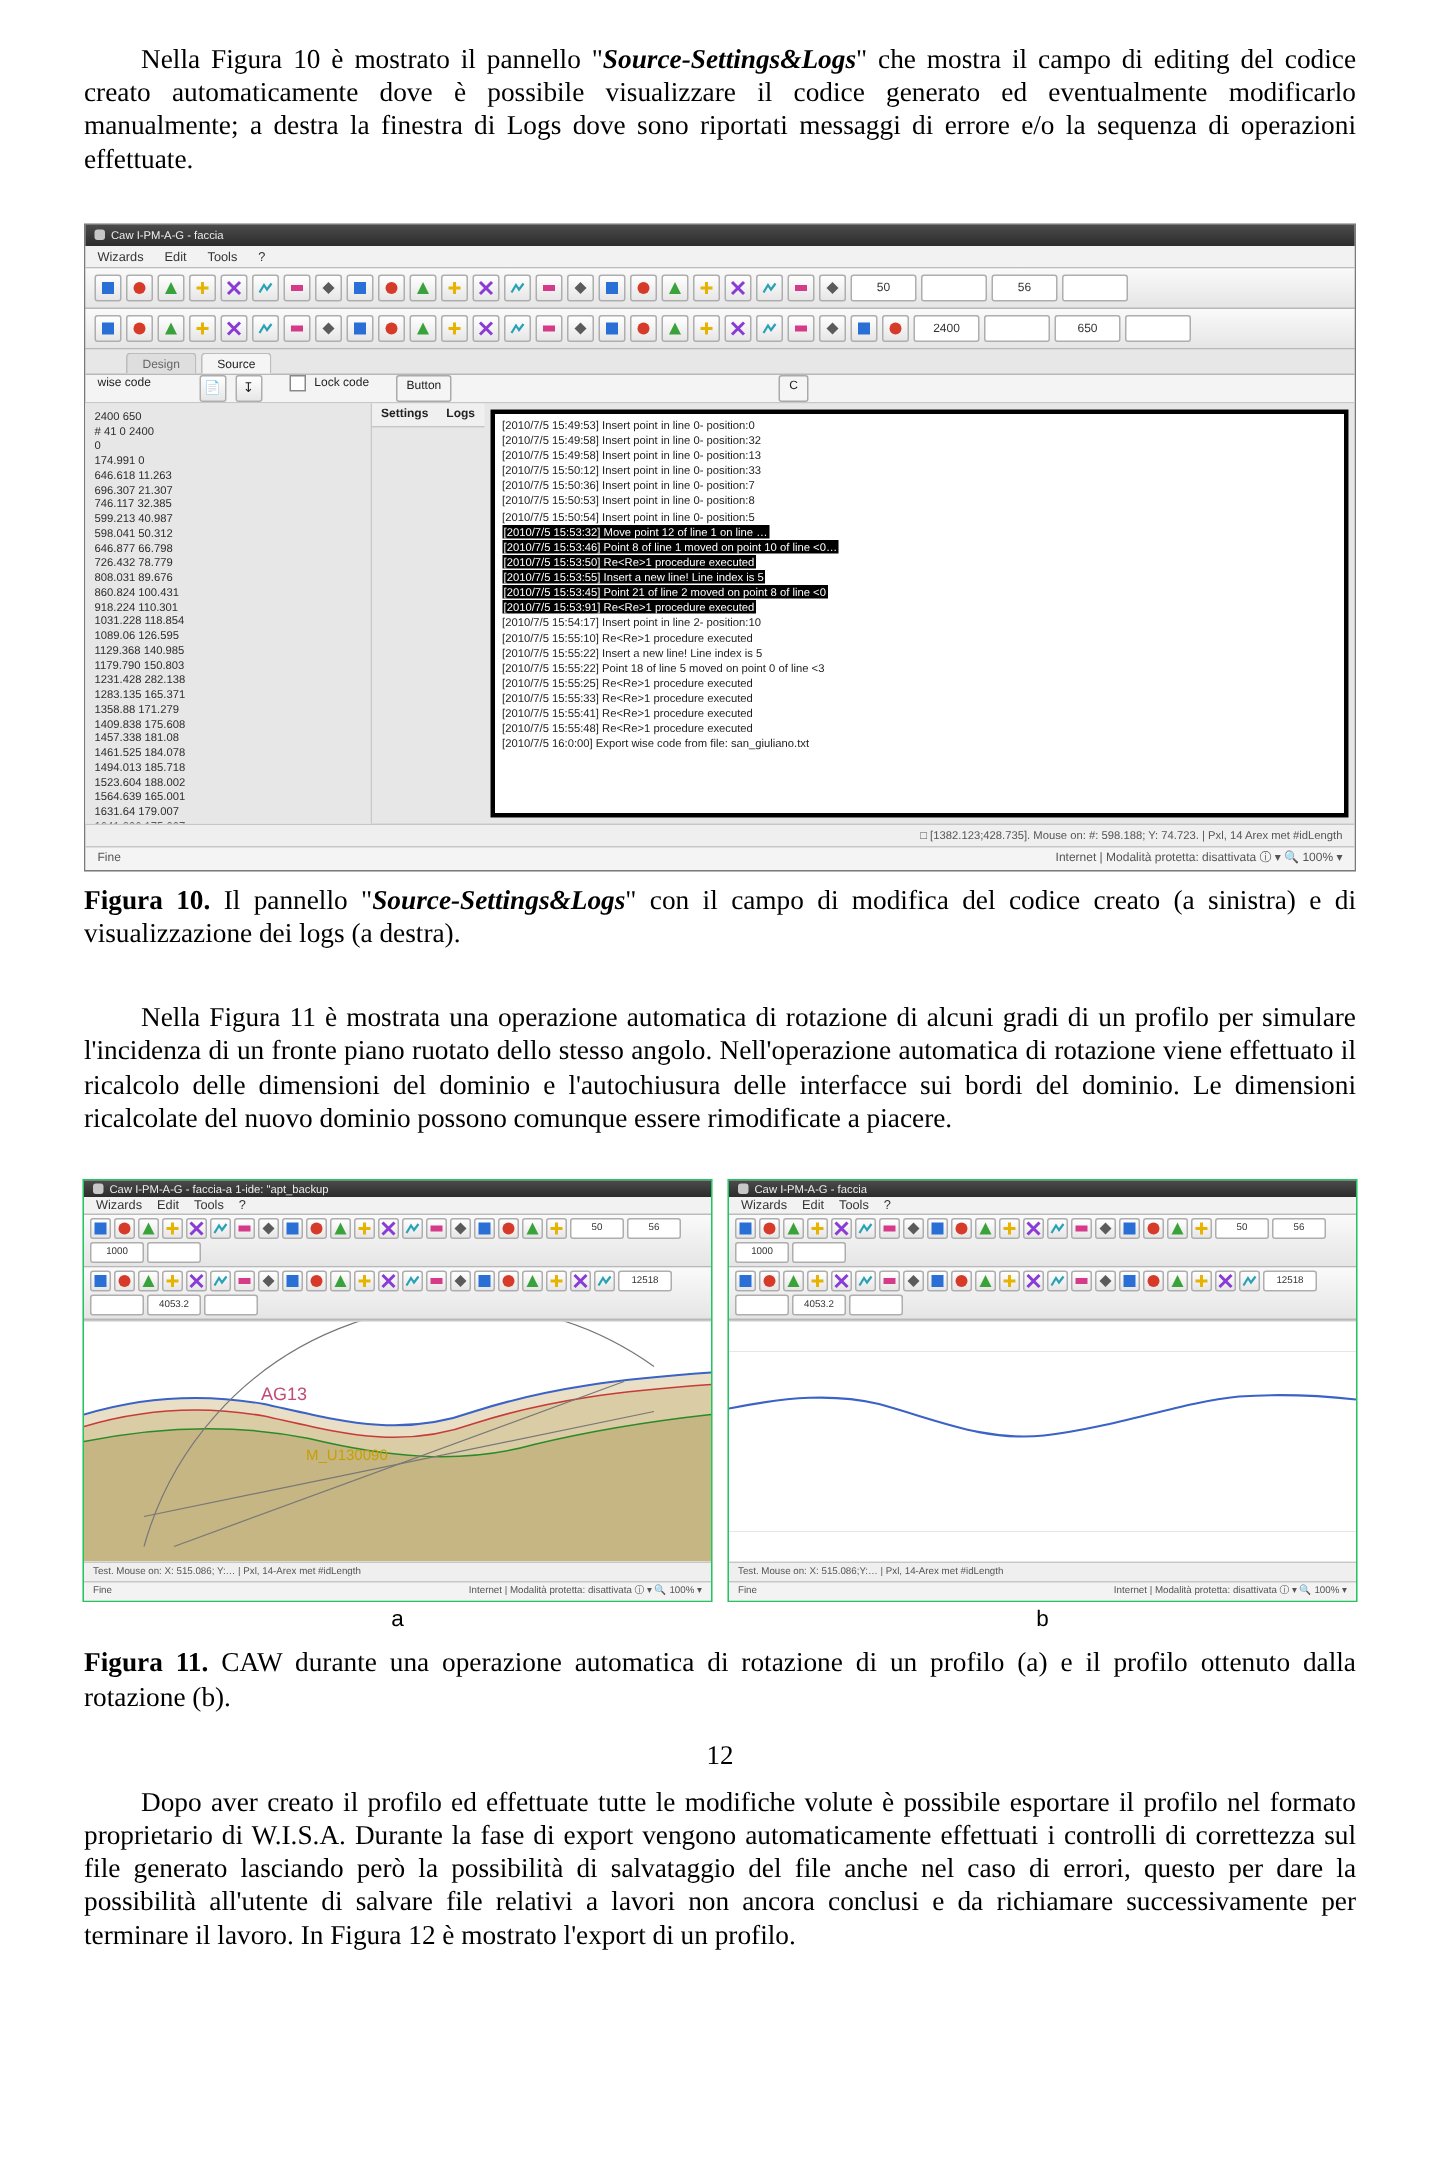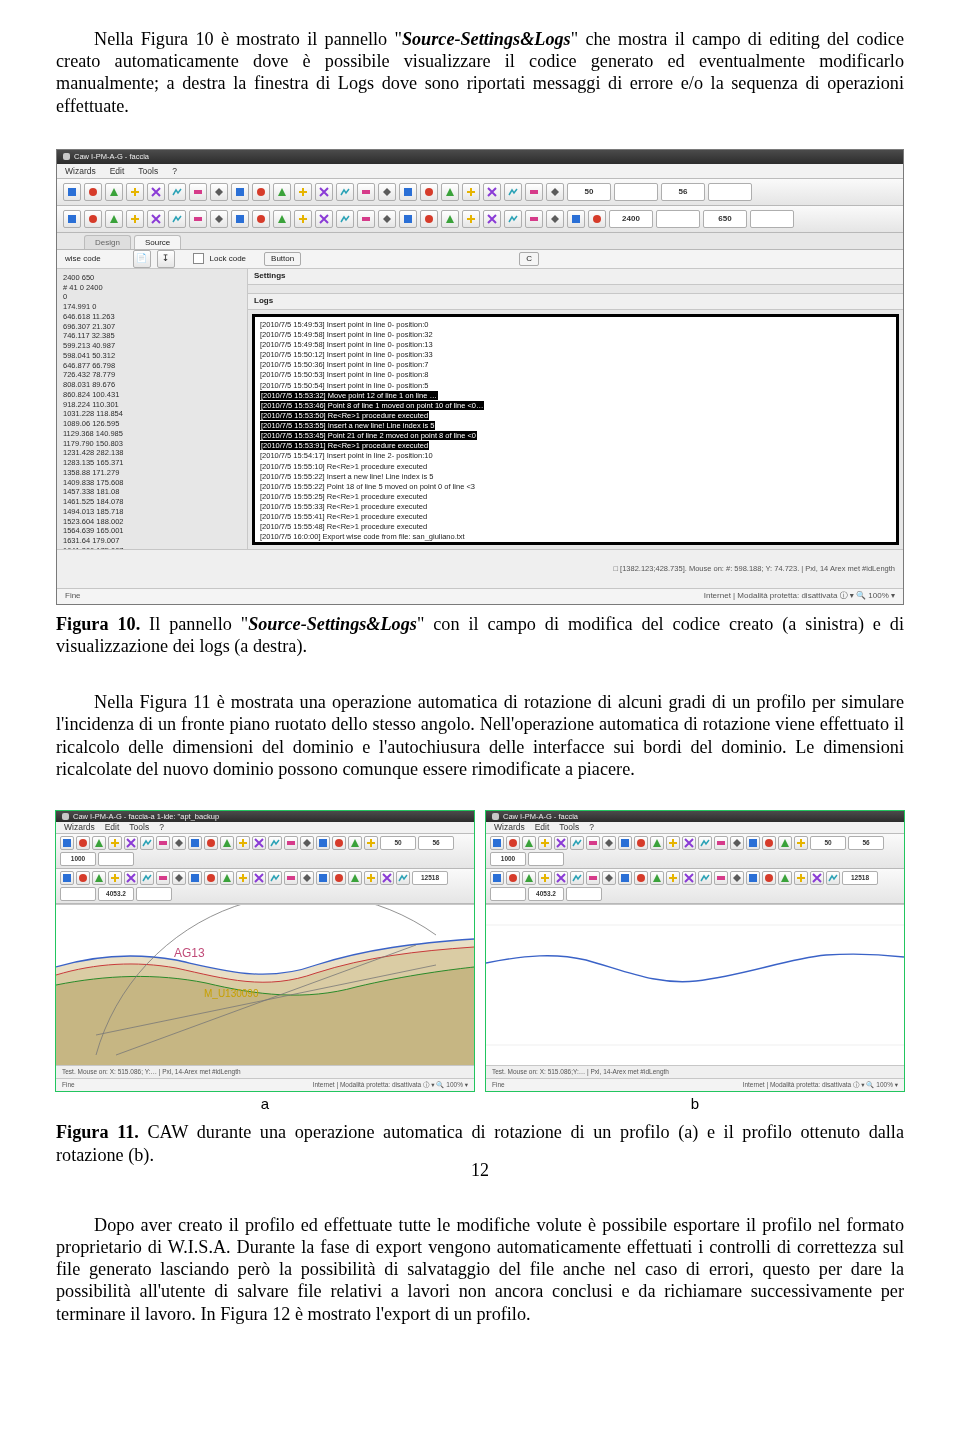--- a/index.html
+++ b/index.html
@@ -71,75 +71,75 @@
     border: 1px solid #aeaeae;
     border-radius: 2px;
     display:flex; align-items:center; justify-content:center;
     font-size:9px;
   }
   .tbtn svg { width:10px; height:10px; }
   .numbox {
     height:16px; min-width:34px;
     background:#fff; border:1px solid #aeaeae; border-radius:2px;
     display:flex; align-items:center; justify-content:center;
-    font-size:8px; color:#333; padding:0 4px;font-weight:bold;
+    font-size:8px; color:#333; padding:0 4px;
   }
   .tabstrip {
     height: 16px; background:#e7e7e7;
     display:flex; align-items:flex-end; gap:0; padding:0 6px;
     border-bottom:1px solid #b8b8b8;
   }
   .tab {
     padding: 2px 10px 1px 10px;
     background:#f5f5f5; border:1px solid #bcbcbc; border-bottom:none;
     border-radius:3px 3px 0 0; font-size:8px; margin-right:3px;
   }
   .tab.inactive { background:#dedede; color:#666;margin-left:21px; }
   .subbar {
     height:18px; background:#f4f4f4;
-    display:flex; align-items:center; gap:6px; padding:0 8px;
+    display:flex; gap:6px; padding:0 8px;
     border-bottom:1px solid #c7c7c7; font-size:8px;
   }
   .subbar .chk { width:9px; height:9px; border:1px solid #888; background:#fff; }
   .content10 {
     display:flex; height:280px; background:#e7e7e7;
   }
   .srccol {
     width:190px; background:#e7e7e7;
     border-right:1px solid #c8c8c8;
     display:flex; flex-direction:column;
   }
   .srccol .hdr, .logcol .hdr {
     height:15px; background:#f0f0f0; border-bottom:1px solid #c7c7c7;
     display:flex; align-items:center; padding:0 6px; font-size:8px; font-weight:bold;
   }
   .srccol .list {
     flex:1; overflow:hidden; background:#e7e7e7;
     padding:4px 6px; font-size:7.5px; line-height:1.3; color:#2d2d2d;
   }
   .logcol {
-    flex:1; display:flex; flex-direction:column;
+    flex:1; display:flex; flex-direction:row;
   }
   .sethdr {
     height:15px; background:#f0f0f0; border-bottom:1px solid #c7c7c7;
     display:flex; align-items:center; padding:0 6px; font-size:8px; font-weight:bold;
   }
   .logarea {
     flex:1; background:#fff; margin:4px; border:3px solid #000000;
     overflow:hidden; font-size:7.5px; line-height:1.35;
     padding:3px 5px; font-family:Arial, sans-serif;
   }
   .logarea .ln { white-space:pre; }
   .logarea .inv {
     background:#000; color:#fff; padding:0 1px;
   }
   .statusbar {
     height:14px; background:#efefef; border-top:1px solid #c6c6c6;
     display:flex; align-items:center; justify-content:space-between;
-    padding:12px 8px; font-size:7.5px; color:#555;
+    padding:0 8px; font-size:7.5px; color:#555;
   }
   .browserstatus {
     height:15px; background:#f4f4f4; border-top:1px solid #c6c6c6;
     display:flex; align-items:center; justify-content:space-between;
     padding:0 8px; font-size:8px; color:#555;
   }
 
   
   .fig11row {
     display:flex; gap:10px; justify-content:center; margin-top:4px;

